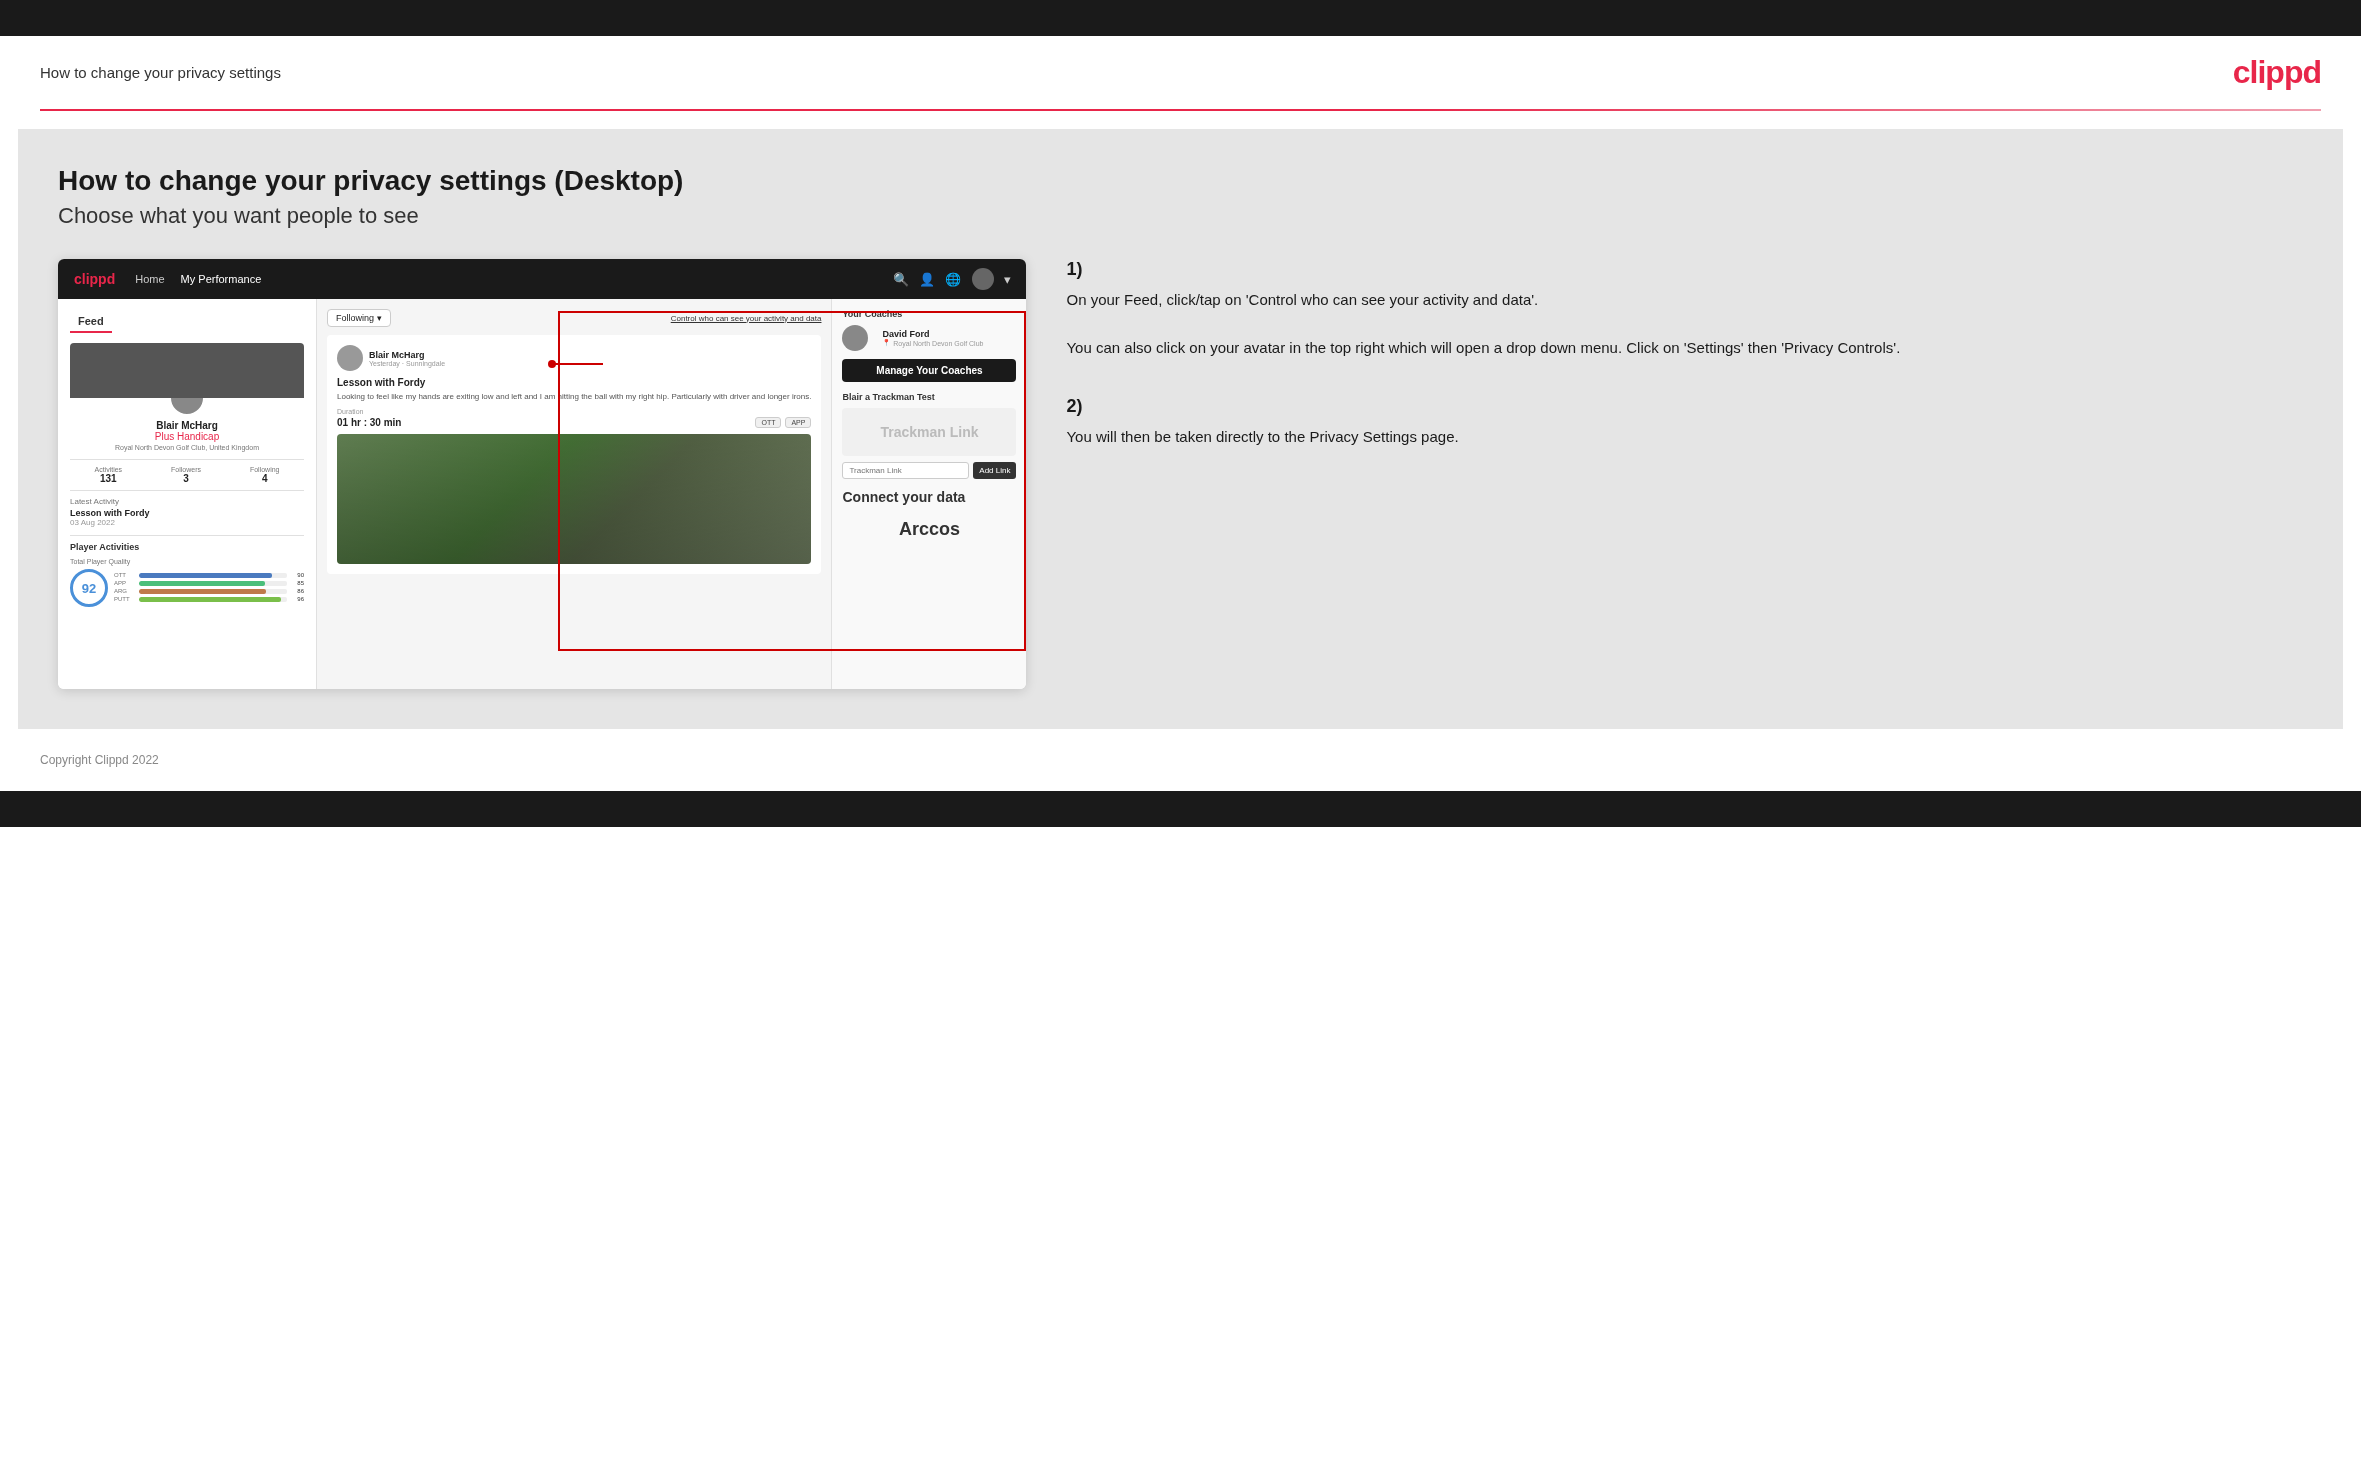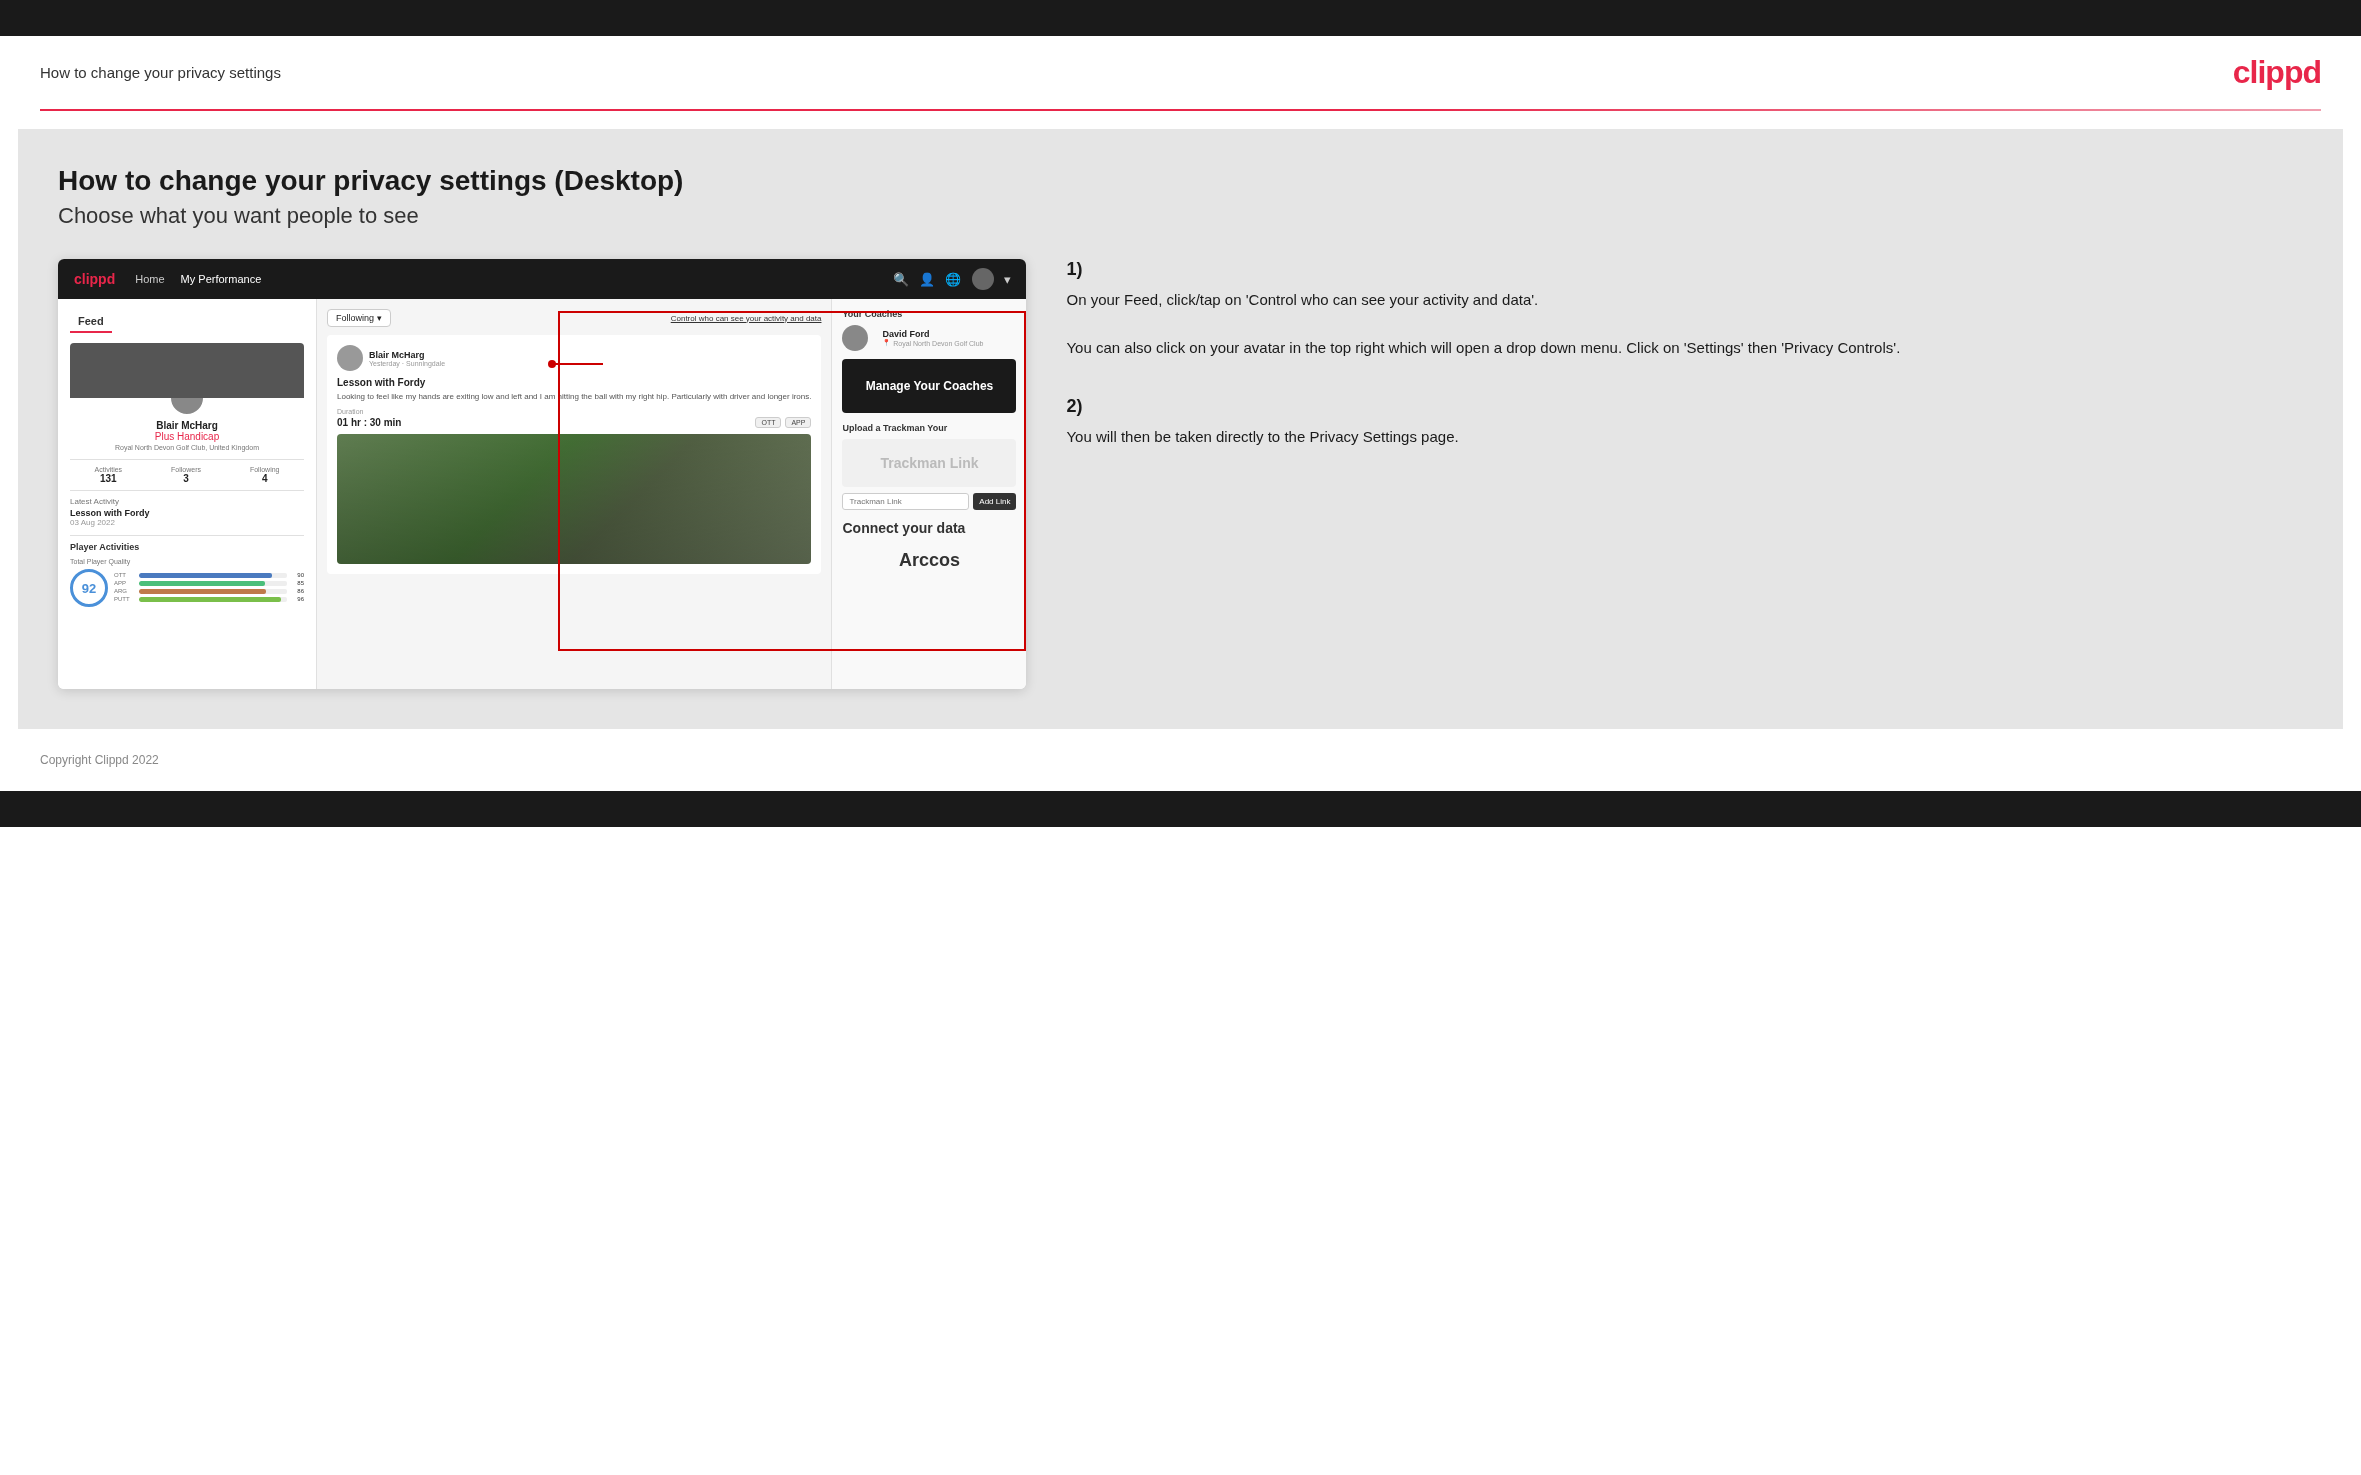--- a/index.html
+++ b/index.html
@@ -449,23 +449,23 @@
       color: #999;
       display: flex;
       align-items: center;
       gap: 2px;
     }
     .manage-coaches-btn {
       background: #1a1a1a;
       color: #fff;
       border: none;
       border-radius: 4px;
-      padding: 20px 0;
+      padding: 6px 0;
       width: 100%;
-      font-size: 12px;
+      font-size: 10px;
       font-weight: 600;
       text-align: center;
       margin-bottom: 10px;
     }
 
     .trackman-section {
       margin-bottom: 10px;
     }
     .trackman-title {
       font-size: 9px;
@@ -731,21 +731,21 @@
                   <div class="coach-club">
                     <span>📍</span>
                     <span>Royal North Devon Golf Club</span>
                   </div>
                 </div>
               </div>
               <div class="manage-coaches-btn">Manage Your Coaches</div>
             </div>
 
             <div class="trackman-section">
-              <div class="trackman-title">Upload a Trackman Your</div>
+              <div class="trackman-title">Blair a Trackman Test</div>
               <div class="trackman-placeholder">Trackman Link</div>
               <div class="trackman-input-row">
                 <input class="trackman-input" type="text" placeholder="Trackman Link" style="">
                 <button class="add-link-btn">Add Link</button>
               </div>
             </div>
 
             <div class="connect-section">
               <div class="connect-title">Connect your data</div>
               <div class="arccos-brand">Arccos</div>

